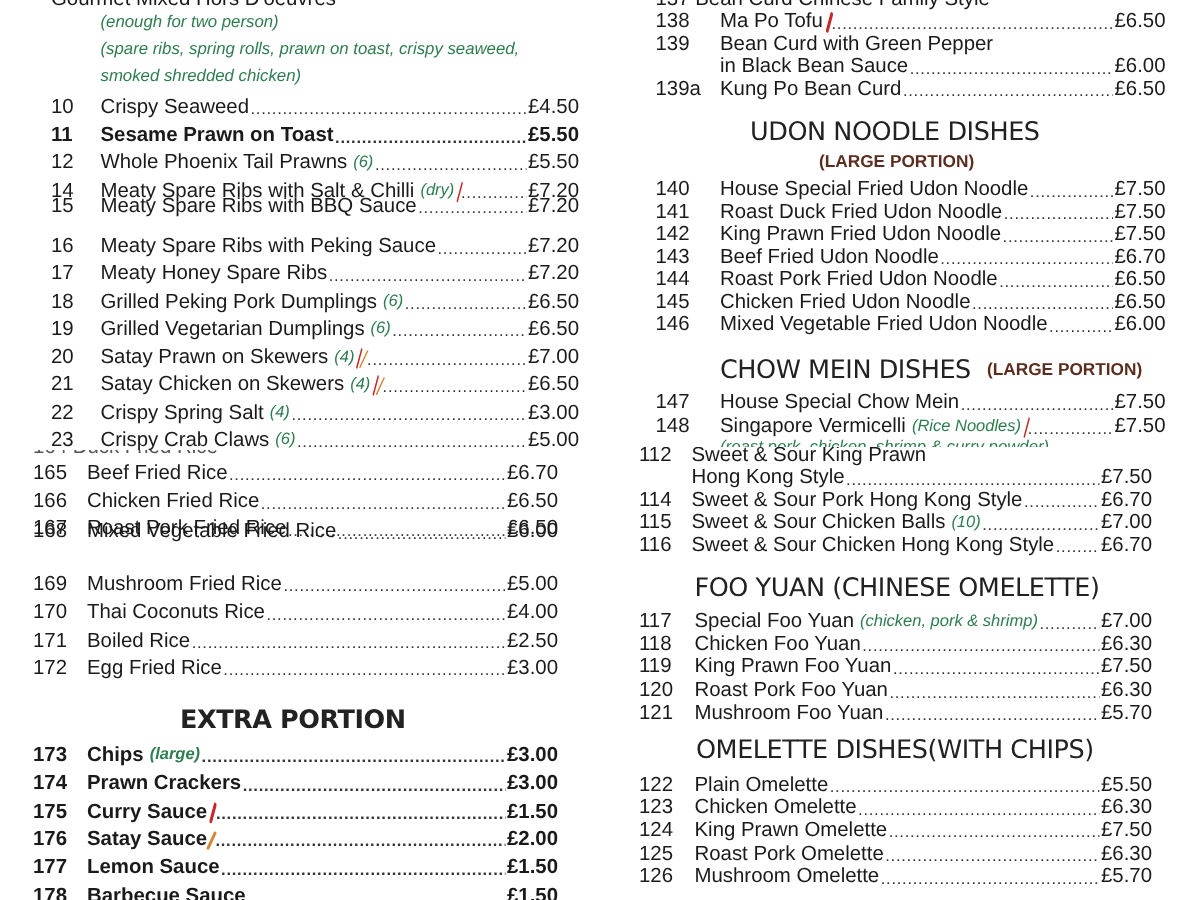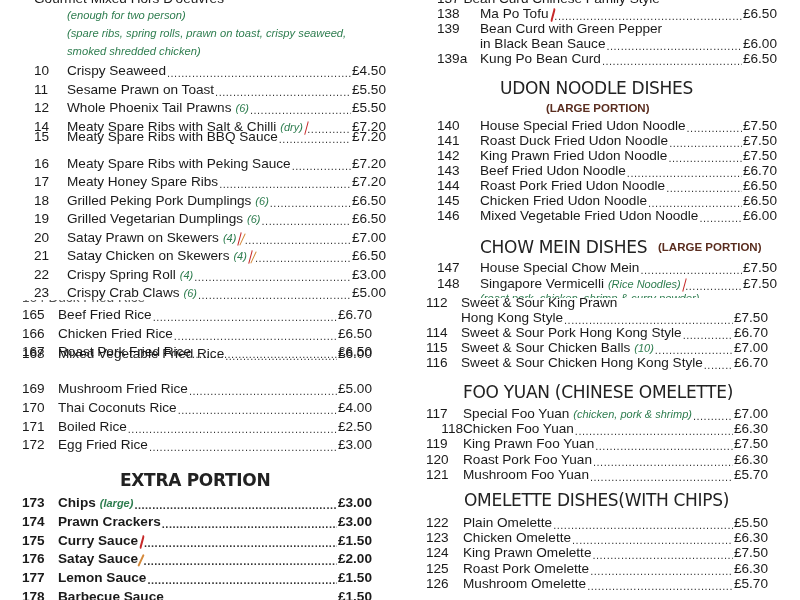--- a/index.html
+++ b/index.html
@@ -52,21 +52,21 @@
   <div class="green-note" style="left:67px;top:9px;">(enough for two person)</div>
   <div class="green-note" style="left:67px;top:27px;">(spare ribs, spring rolls, prawn on toast, crispy seaweed,</div>
   <div class="green-note" style="left:67px;top:45px;">smoked shredded chicken)</div>
   <div id="starters" style="position:absolute;left:34px;top:61px;width:352px;">
       <div class="row" style="top: 0px;">
         <span class="num" style="width: 33px;">10</span>
         <span class="name">Crispy Seaweed</span>
         <span class="dots"></span>
         <span class="price">£4.50</span>
       </div>
-      <div class="row" style="top: 18.5px;">
+      <div class="row" style="top: 18.5px; font-weight: bold;">
         <span class="num" style="width: 33px;">11</span>
         <span class="name">Sesame Prawn on Toast</span>
         <span class="dots"></span>
         <span class="price">£5.50</span>
       </div>
       <div class="row" style="top: 37px;">
         <span class="num" style="width: 33px;">12</span>
         <span class="name">Whole Phoenix Tail Prawns</span>
         <span class="note">(6)</span>
         <span class="dots"></span>
@@ -125,21 +125,21 @@
         <span class="num" style="width: 33px;">21</span>
         <span class="name">Satay Chicken on Skewers</span>
         <span class="note">(4)</span>
         <span class="chili"></span>
         <span class="peanut"></span>
         <span class="dots"></span>
         <span class="price">£6.50</span>
       </div>
       <div class="row" style="top: 203.5px;">
         <span class="num" style="width: 33px;">22</span>
-        <span class="name">Crispy Spring Roll</span>
+        <span class="name">Crispy Spring Salt</span>
         <span class="note">(4)</span>
         <span class="dots"></span>
         <span class="price">£3.00</span>
       </div>
       <div class="row" style="top: 222px;">
         <span class="num" style="width: 33px;">23</span>
         <span class="name">Crispy Crab Claws</span>
         <span class="note">(6)</span>
         <span class="dots"></span>
         <span class="price">£5.00</span>
@@ -383,21 +383,21 @@
 <div class="panel" style="left:400px;top:376px;width:400px;height:108px;">
   <div class="heading" style="left:63px;top:6px;">FOO YUAN (CHINESE OMELETTE)</div>
   <div id="fooyuan" style="position:absolute;left:26px;top:28px;width:342px;">
       <div class="row" style="top: 0px;">
         <span class="num" style="width: 37px;">117</span>
         <span class="name">Special Foo Yuan</span>
         <span class="note">(chicken, pork &amp; shrimp)</span>
         <span class="dots"></span>
         <span class="price">£7.00</span>
       </div>
-      <div class="row" style="top: 15.2px; text-align: right;">
+      <div class="row" style="top: 15.2px;">
         <span class="num" style="width: 37px;">118</span>
         <span class="name">Chicken Foo Yuan</span>
         <span class="dots"></span>
         <span class="price">£6.30</span>
       </div>
       <div class="row" style="top: 30.4px;">
         <span class="num" style="width: 37px;">119</span>
         <span class="name">King Prawn Foo Yuan</span>
         <span class="dots"></span>
         <span class="price">£7.50</span>

